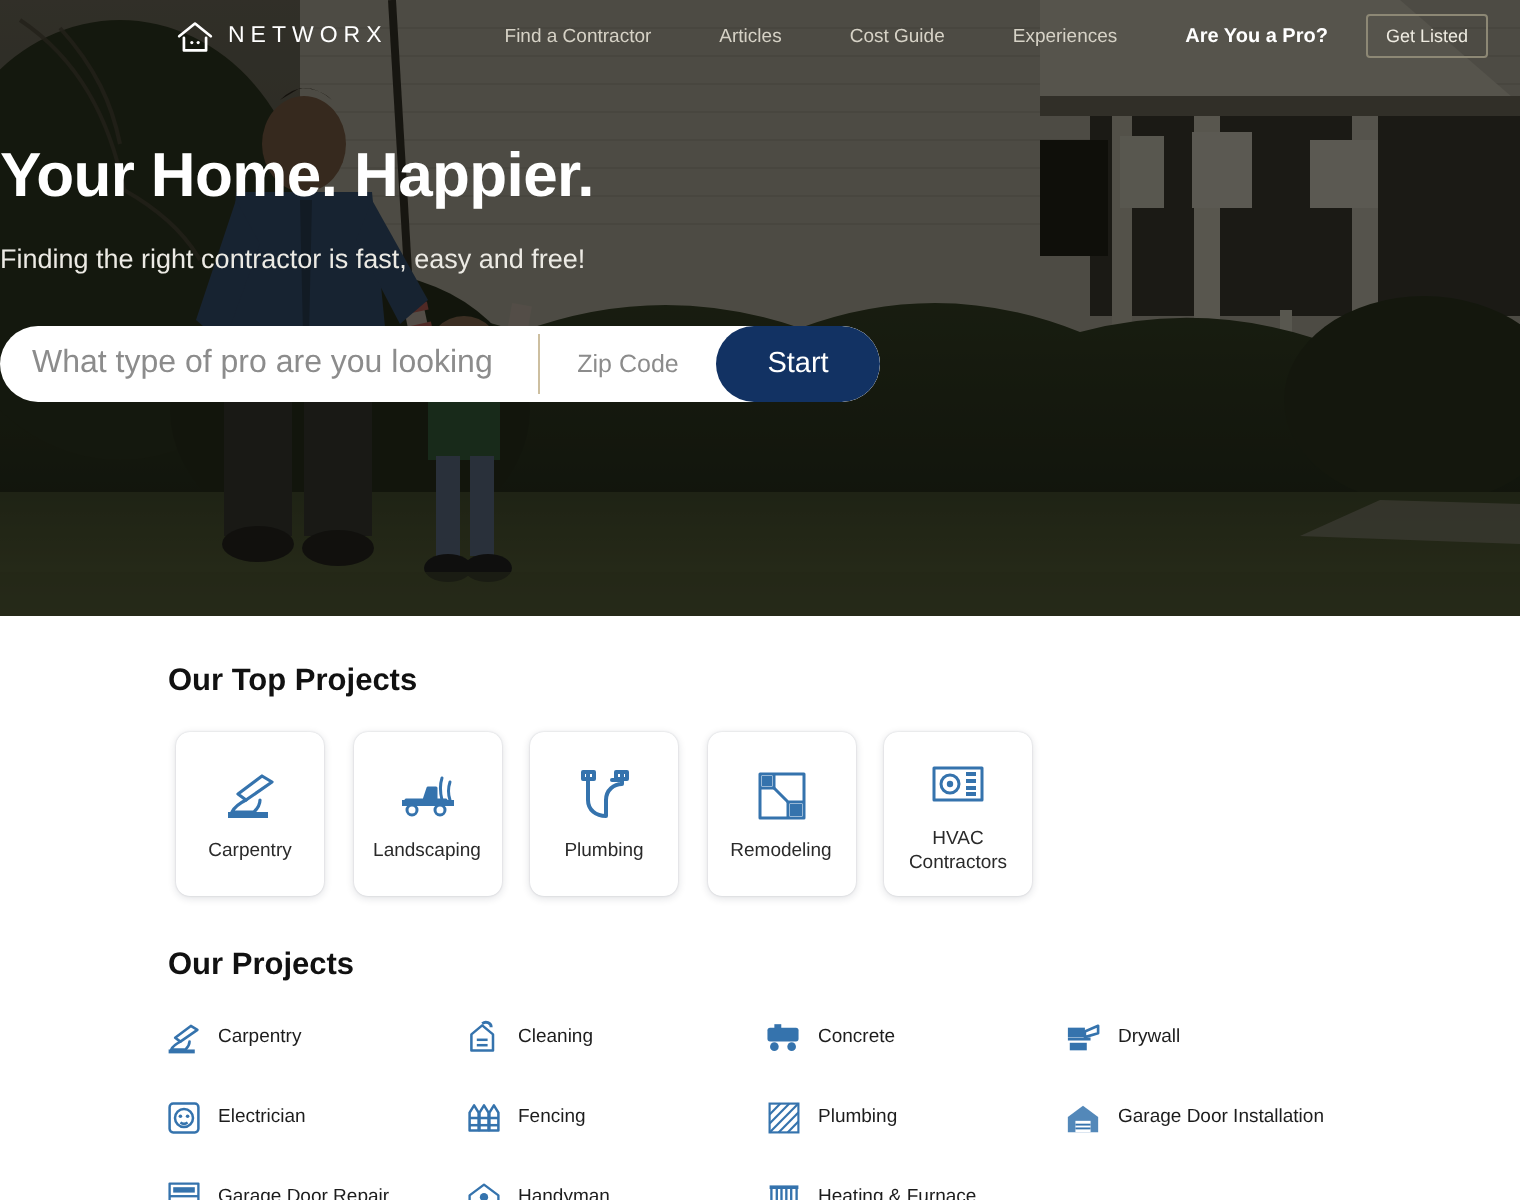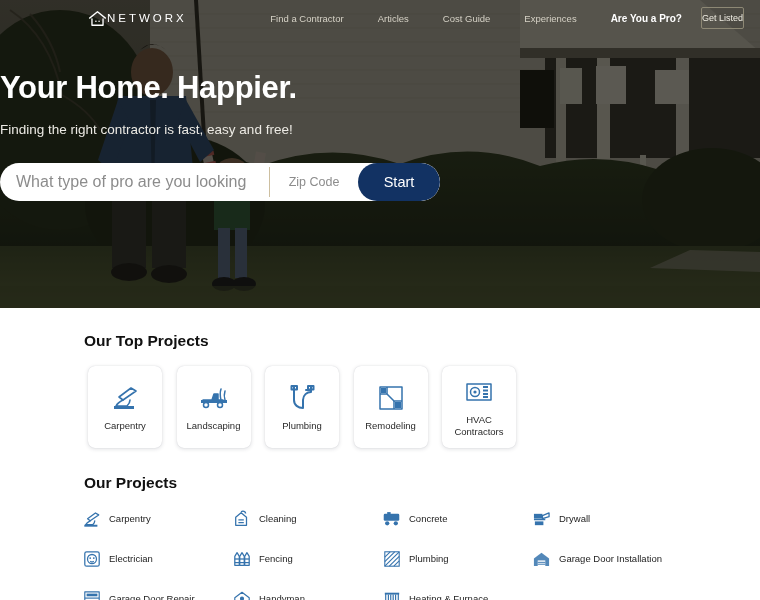--- a/index.html
+++ b/index.html
@@ -26,21 +26,21 @@
   }
 
   
   .header {
     position: absolute; top: 0; left: 0;
     width: 760px; height: 36px;
     display: flex; align-items: center;
     z-index: 10;
   }
   .logo {
-    display: flex; align-items: center; 
+    display: flex; align-items: center; gap: 7px;
     margin-left: 88px;
     justify-content: space-between;
   }
   .logo-mark { width: 19px; height: 17px; display:block; }
   .logo-text {
     color: #fff; font-size: 11.5px; letter-spacing: 3.0px;
     font-weight: 400;
   }
   .nav {
     margin-left: auto; margin-right: 16px;
@@ -48,21 +48,21 @@
   }
   .nav-link {
     color: #d6d2c6; font-size: 9.5px;
     padding: 0 13px; text-decoration: none;
     white-space: nowrap;
   }
   .nav-link.strong { color: #ffffff; font-weight: bold; font-size: 10px; padding-right: 11px; }
   .get-listed {
     border: 1px solid #8d8875;
     color: #efece2; font-size: 9px;
-    padding: 5px 0;
+    padding: 5px 9px;
     background: transparent;
     border-radius: 2px;
     white-space: nowrap;
     cursor: pointer;
     font-family: "Liberation Sans", sans-serif;
   }
 
   
   .hero-inner {
     position: absolute; inset: 0;

